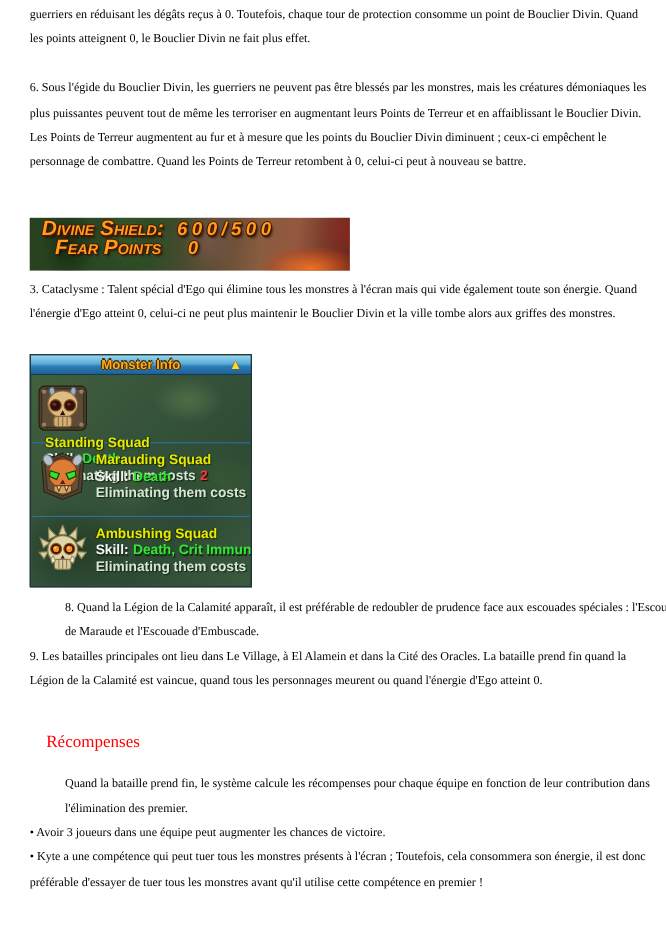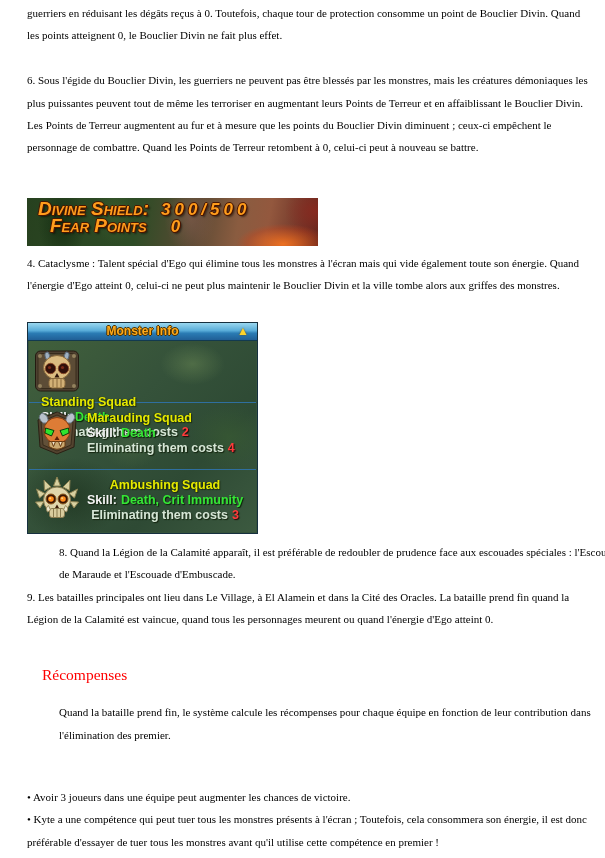--- a/index.html
+++ b/index.html
@@ -8,21 +8,21 @@
     font-family:"Liberation Serif", serif;color:#000;
   }
   .content{padding:2px 0 0 27px;width:570px;}
   .par{
     margin:0;width:567px;font-size:11px;line-height:22.4px;color:#000;
     overflow:hidden;
   }
   .h3l{height:67.2px;}
   .h6l{height:134.4px;}
   .h2l{height:44.8px;margin-left:32px;}
-  .h1l{height:22.4px;margin-top:40px;}
+  .h1l{height:22.4px;}
   .red-heading{
     margin:15px;width:567px;font-size:15.5px;line-height:22.4px;
     font-weight:normal;color:#fe0000;overflow:hidden;height:22.4px;
   }
   .mt11{margin-top:11px;}
   .mt22{margin-top:22px;}
 
   
   .shield-img{
     position:relative;width:291px;height:48px;margin:-6px 0 6px 0;overflow:hidden;
@@ -44,21 +44,21 @@
   }
   .gnum{
     font-family:"Liberation Sans", sans-serif;font-weight:bold;font-style:italic;
     font-size:17px;color:#ff9d1c;letter-spacing:4px;margin-left:12px;
     text-shadow:1px 0 #4a1600,-1px 0 #4a1600,0 1px #4a1600,0 -1px #4a1600,1px 1px #4a1600,2px 2px 2px rgba(0,0,0,.55);
   }
   .gnum0{margin-left:24px;letter-spacing:0;}
 
   
   .monster-panel{
-    position:relative;width:231px;height:212px;margin:3px 0 7px 0;
+    position:relative;width:202px;height:212px;margin:3px 0 7px 0;
     box-sizing:border-box;border:1px solid #16303f;overflow:hidden;background:#35523a;padding-left:44px;
   }
   .mp-header{
     position:absolute;top:0;left:0;right:0;height:17px;
     background:linear-gradient(#9ad8f0 0%,#58acd8 45%,#2b7cb4 60%,#205f96 100%);
     border-bottom:1px solid #123a50;
     display:flex;align-items:center;justify-content:center;
   }
   .mp-title{
     font-family:"Liberation Sans", sans-serif;font-weight:bold;font-size:12px;color:#ffaa1a;
@@ -76,21 +76,21 @@
       radial-gradient(70px 54px at 18% 82%, rgba(25,45,25,.6), transparent 75%),
       radial-gradient(40px 30px at 45% 55%, rgba(90,120,70,.3), transparent 75%),
       linear-gradient(135deg,#41603c,#35523a 40%,#2e4a34 70%,#3c5a40);
   }
   .squad-row{
     display:flex;box-sizing:border-box;padding:7px 3px 0 5px;
     border-bottom:1px solid #2f6f9f;
   }
   .squad-row.r1{height:62px;flex-direction:column;}
   .squad-row.r2{height:67px;}
-  .squad-row.r3{height:64px;border-bottom:none;text-align:center;}
+  .squad-row.r3{height:64px;border-bottom:none;}
   .squad-icon{width:46px;height:46px;flex:0 0 46px;}
   .squad-text{
     margin-left:7px;font-family:"Liberation Sans", sans-serif;font-weight:bold;
     font-size:12.5px;line-height:15px;white-space:nowrap;padding-top:1px;
   }
   .sq-name{color:#e6ea00;text-shadow:1px 1px 1px #1c2c10,-1px 0 1px rgba(18,28,8,.7);}
   .sq-skill .lbl{color:#f4f4f4;text-shadow:1px 1px 1px #14240e;}
   .sq-skill .val{color:#35e635;text-shadow:1px 1px 1px #0a2408;margin-left:4px;}
   .sq-cost{color:#d6e6d6;text-shadow:1px 1px 1px #14240e;}
   .sq-cost .num{color:#ff3a3a;margin-left:4px;text-shadow:1px 1px 1px #240808;}
@@ -98,28 +98,28 @@
 </head>
 <body>
 
 <div class="content">
 
   <p class="par h3l">guerriers en réduisant les dégâts reçus à 0. Toutefois, chaque tour de protection consomme un point de Bouclier Divin. Quand les points atteignent 0, le Bouclier Divin ne fait plus effet.</p>
   <p class="par h6l">6. Sous l'égide du Bouclier Divin, les guerriers ne peuvent pas être blessés par les monstres, mais les créatures démoniaques les plus puissantes peuvent tout de même les terroriser en augmentant leurs Points de Terreur et en affaiblissant le Bouclier Divin. Les Points de Terreur augmentent au fur et à mesure que les points du Bouclier Divin diminuent ; ceux-ci empêchent le personnage de combattre. Quand les Points de Terreur retombent à 0, celui-ci peut à nouveau se battre.</p>
 
   <div class="shield-img">
     <div class="ds-line ds-line1">
-      <span class="gtx">Divine Shield:</span><span class="gnum">300/500</span>
+      <span class="gtx">Divine Shield:</span><span class="gnum">600/500</span>
     </div>
     <div class="ds-line ds-line2">
       <span class="gtx">Fear Points</span><span class="gnum gnum0">0</span>
     </div>
   </div>
 
-  <p class="par h3l">4. Cataclysme : Talent spécial d'Ego qui élimine tous les monstres à l'écran mais qui vide également toute son énergie. Quand l'énergie d'Ego atteint 0, celui-ci ne peut plus maintenir le Bouclier Divin et la ville tombe alors aux griffes des monstres.</p>
+  <p class="par h3l">3. Cataclysme : Talent spécial d'Ego qui élimine tous les monstres à l'écran mais qui vide également toute son énergie. Quand l'énergie d'Ego atteint 0, celui-ci ne peut plus maintenir le Bouclier Divin et la ville tombe alors aux griffes des monstres.</p>
 
   <div class="monster-panel">
     <div class="mp-header">
       <span class="mp-title">Monster Info</span>
       <span class="mp-tri">▲</span>
     </div>
     <div class="mp-body">
 
       <div class="squad-row r1">
         <span class="squad-icon">

